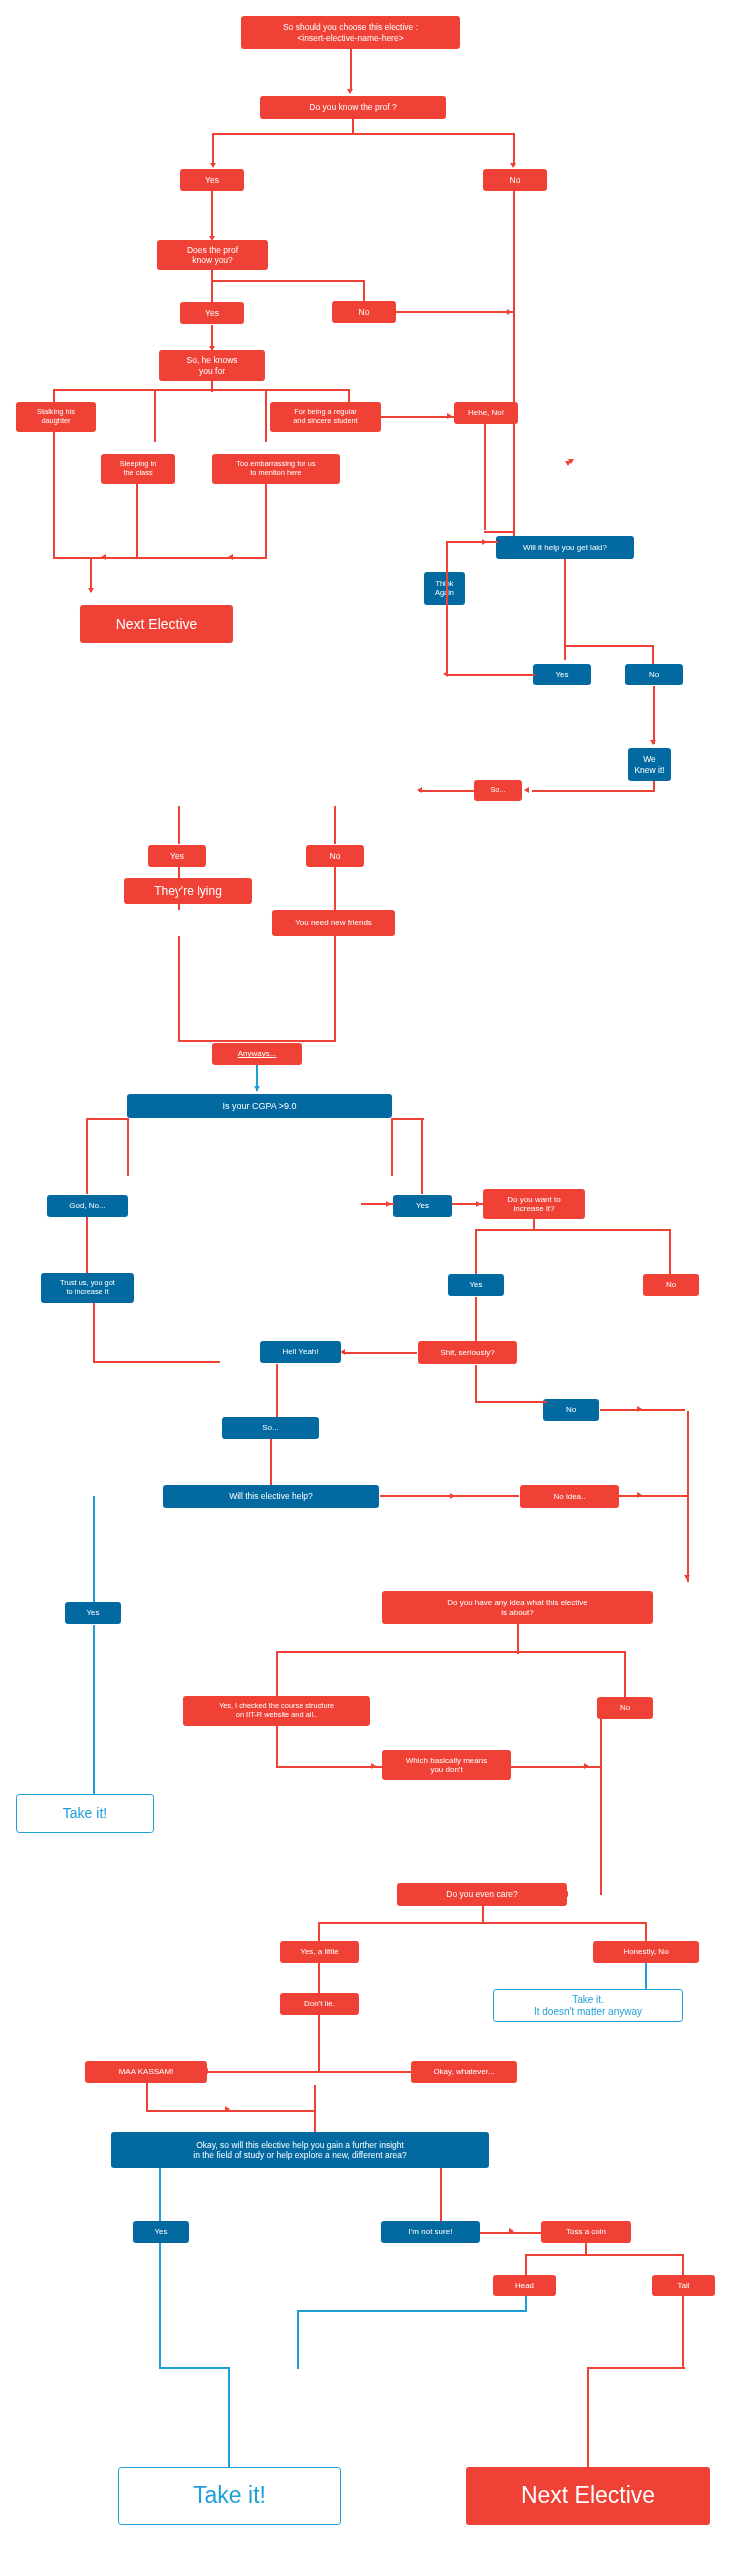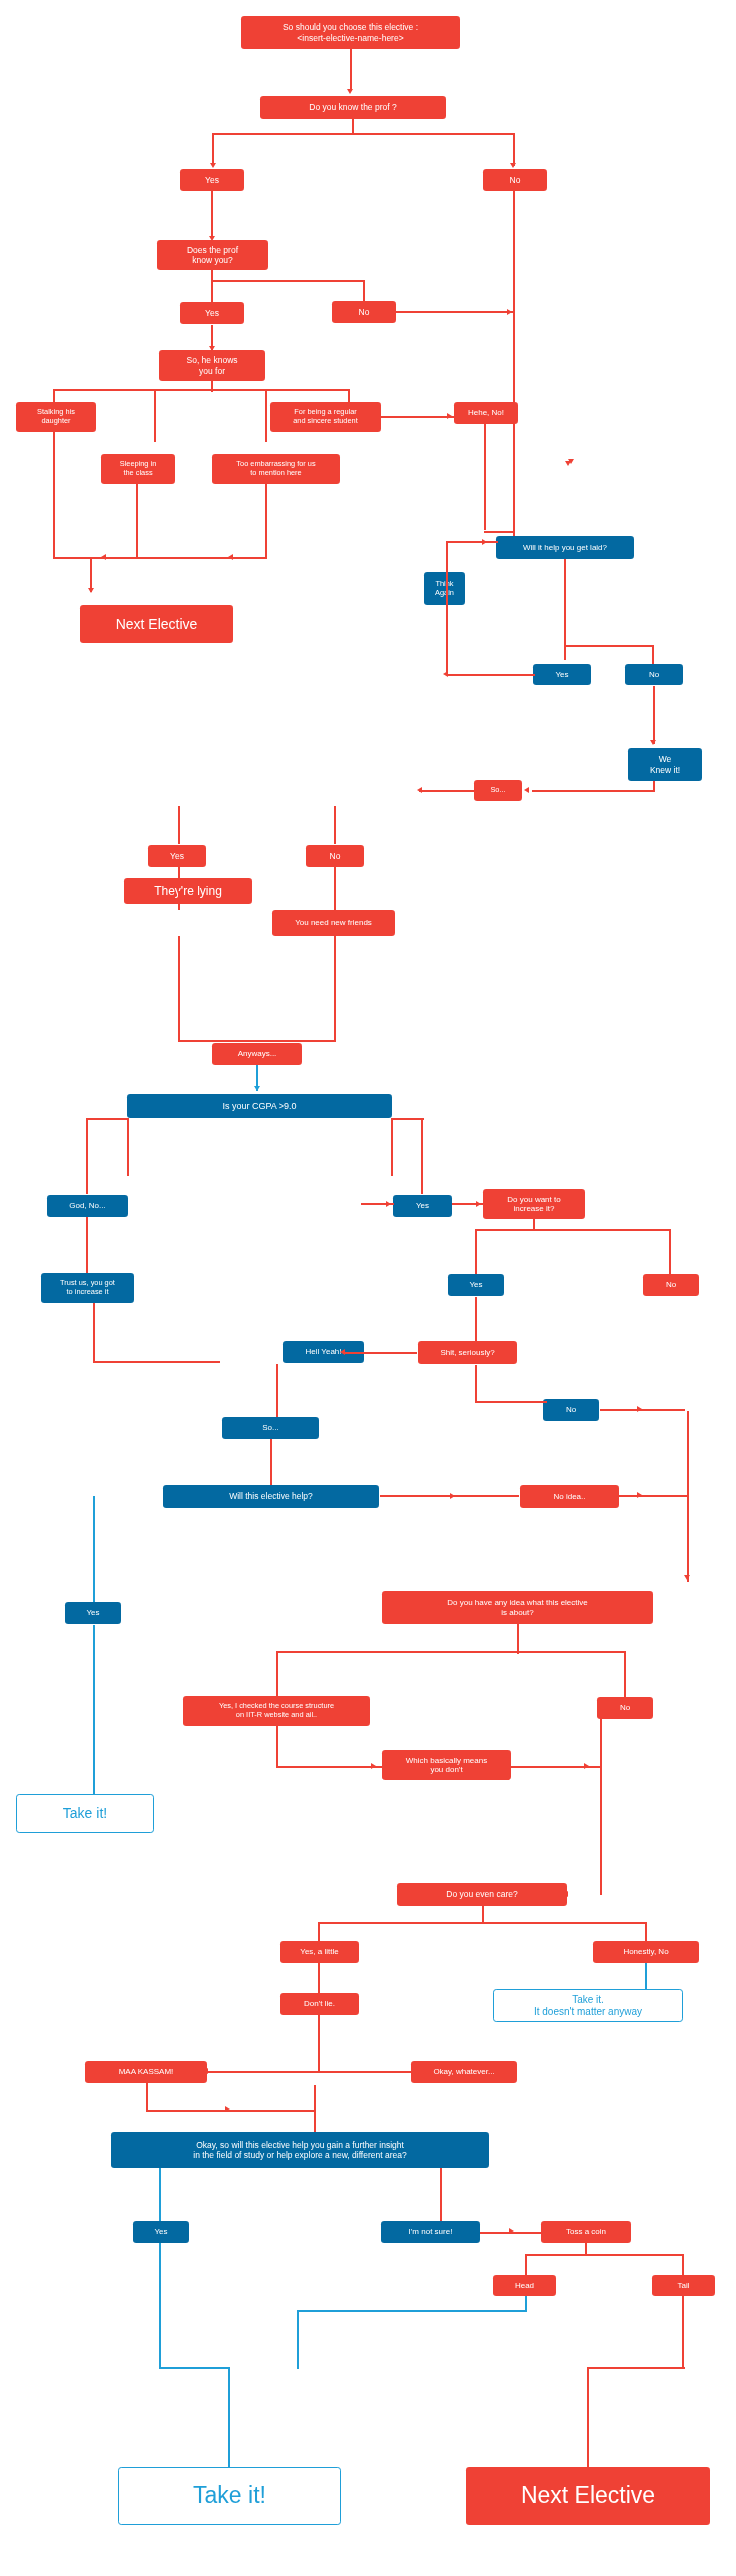--- a/index.html
+++ b/index.html
@@ -108,21 +108,21 @@
   <div class="node blue" style="left:625px;top:664px;width:58px;height:21px;font-size:8px;">No</div>
 
   <div class="line" style="left:446px;top:674px;width:89px;height:2.1px;"></div>
   <div class="line" style="left:446px;top:541px;width:2.1px;height:135px;"></div>
   <div class="line" style="left:446px;top:541px;width:52px;height:2.1px;"></div>
   <div class="arrow ar-l" style="left:443px;top:671px;"></div>
   <div class="arrow ar-r" style="left:482px;top:539px;"></div>
 
   <div class="line" style="left:653px;top:686px;width:2.1px;height:58px;"></div>
   <div class="arrow ar-d" style="left:650px;top:740px;"></div>
-  <div class="node blue" style="left:628px;top:748px;width:74px;height:33px;font-size:8.5px;white-space:pre-line;">We
+  <div class="node blue" style="left:628px;top:748px;width:43px;height:33px;font-size:8.5px;white-space:pre-line;">We
 Knew it!</div>
 
   <div class="line" style="left:653px;top:781px;width:2.1px;height:10.6px;"></div>
   <div class="line" style="left:532px;top:790px;width:123px;height:2.1px;"></div>
   <div class="node red" style="left:474px;top:780px;width:48px;height:21px;font-size:7.4px;">So...</div>
   <div class="arrow ar-l" style="left:524px;top:787px;"></div>
 
   <div class="line" style="left:419px;top:790px;width:56px;height:2.1px;"></div>
   <div class="arrow ar-l" style="left:417px;top:787px;"></div>
 
@@ -137,21 +137,21 @@
   <div class="line" style="left:178px;top:867px;width:2.1px;height:26.5px;"></div>
   <div class="line" style="left:334px;top:867px;width:2.1px;height:26.5px;"></div>
   <div class="node red" style="left:124px;top:878px;width:128px;height:25.5px;font-size:12px;">They're lying</div>
   <div class="node red" style="left:272px;top:910px;width:123px;height:25.5px;font-size:8px;">You need new friends</div>
   <div class="line" style="left:178px;top:891px;width:2.1px;height:19px;"></div>
   <div class="line" style="left:334px;top:891px;width:2.1px;height:19px;"></div>
 
   <div class="line" style="left:178px;top:936px;width:2.1px;height:106px;"></div>
   <div class="line" style="left:334px;top:936px;width:2.1px;height:106px;"></div>
   <div class="line" style="left:178px;top:1040px;width:158px;height:2.1px;"></div>
-  <div class="node red" style="left:212px;top:1043px;width:90px;height:22px;font-size:8px;">Anyways...</div>
+  <div class="node red" style="left:212px;top:1043px;width:90px;height:22px;font-size:8px;text-decoration:underline;">Anyways...</div>
 
   <div class="line b" style="left:256px;top:1065px;width:2.1px;height:25.5px;"></div>
   <div class="arrow ar-d b" style="left:254px;top:1086px;"></div>
 
   <div class="node blue" style="left:127px;top:1094px;width:265px;height:24.4px;font-size:9px;">Is your CGPA &gt;9.0</div>
   <div class="line" style="left:127px;top:1118px;width:2.1px;height:58px;"></div>
   <div class="line" style="left:391px;top:1118px;width:2.1px;height:58px;"></div>
   <div class="line" style="left:127px;top:1146px;width:265px;height:0px;"></div>
 
   <div class="node blue" style="left:47px;top:1195px;width:81px;height:22px;font-size:8px;">God, No...</div>
@@ -174,21 +174,21 @@
   <div class="line" style="left:669px;top:1229px;width:2.1px;height:46px;"></div>
   <div class="node blue" style="left:448px;top:1274px;width:56px;height:22px;font-size:8px;">Yes</div>
   <div class="node red" style="left:643px;top:1274px;width:56px;height:22px;font-size:8px;">No</div>
 
   <div class="node blue" style="left:21px;top:1273px;width:93px;height:30px;font-size:7.4px;white-space:pre-line;margin-left:20px;">Trust us, you got
 to increase it</div>
   <div class="line" style="left:86px;top:1217px;width:2.1px;height:56px;"></div>
 
   <div class="node red" style="left:418px;top:1341px;width:99px;height:23px;font-size:8px;">Shit, seriously?</div>
   <div class="line" style="left:475px;top:1297px;width:2.1px;height:45px;"></div>
-  <div class="node blue" style="left:260px;top:1341px;width:81px;height:22px;font-size:8px;margin-left:23px;">Hell Yeah!</div>
+  <div class="node blue" style="left:260px;top:1341px;width:81px;height:22px;font-size:8px;">Hell Yeah!</div>
   <div class="line" style="left:343px;top:1352px;width:74px;height:2.1px;"></div>
   <div class="arrow ar-l" style="left:340px;top:1349px;"></div>
 
   <div class="line" style="left:276px;top:1364px;width:2.1px;height:58px;"></div>
   <div class="node blue" style="left:222px;top:1417px;width:97px;height:22px;font-size:8px;">So...</div>
 
   <div class="line" style="left:475px;top:1365px;width:2.1px;height:38px;"></div>
   <div class="node blue" style="left:543px;top:1399px;width:56px;height:22px;font-size:8px;">No</div>
   <div class="line" style="left:475px;top:1401px;width:72px;height:2.1px;"></div>
 

